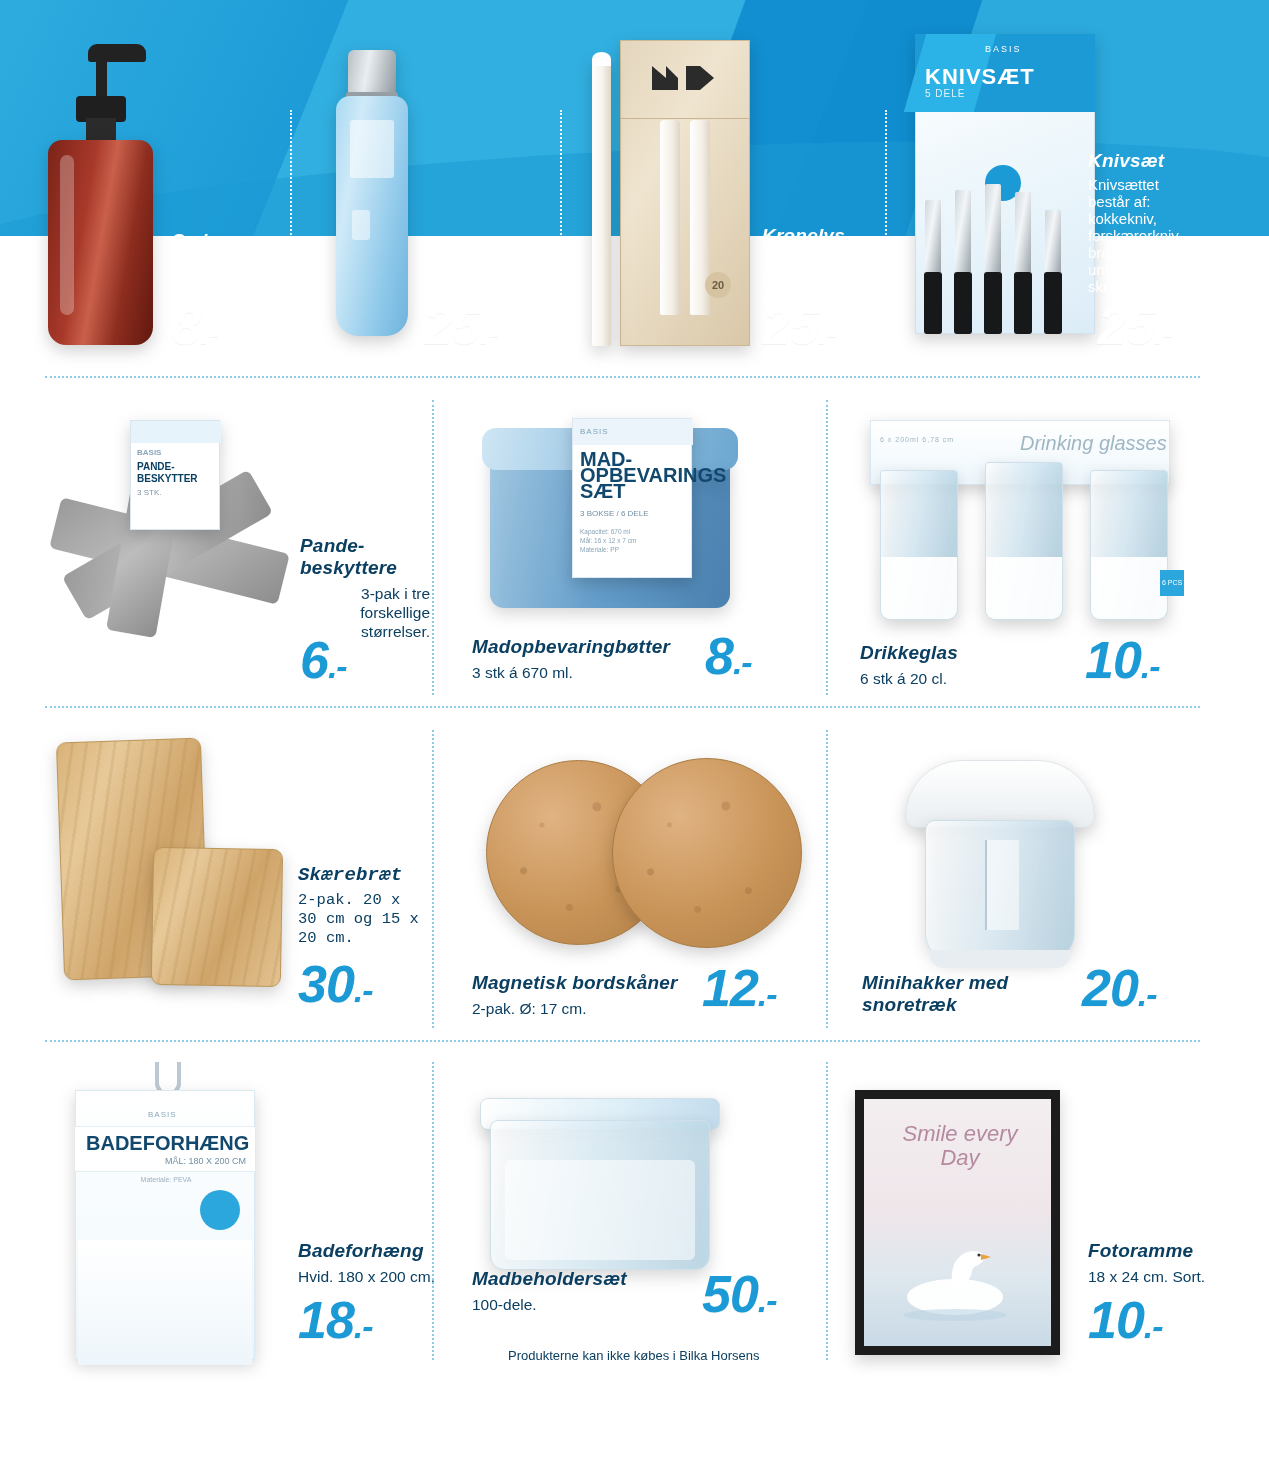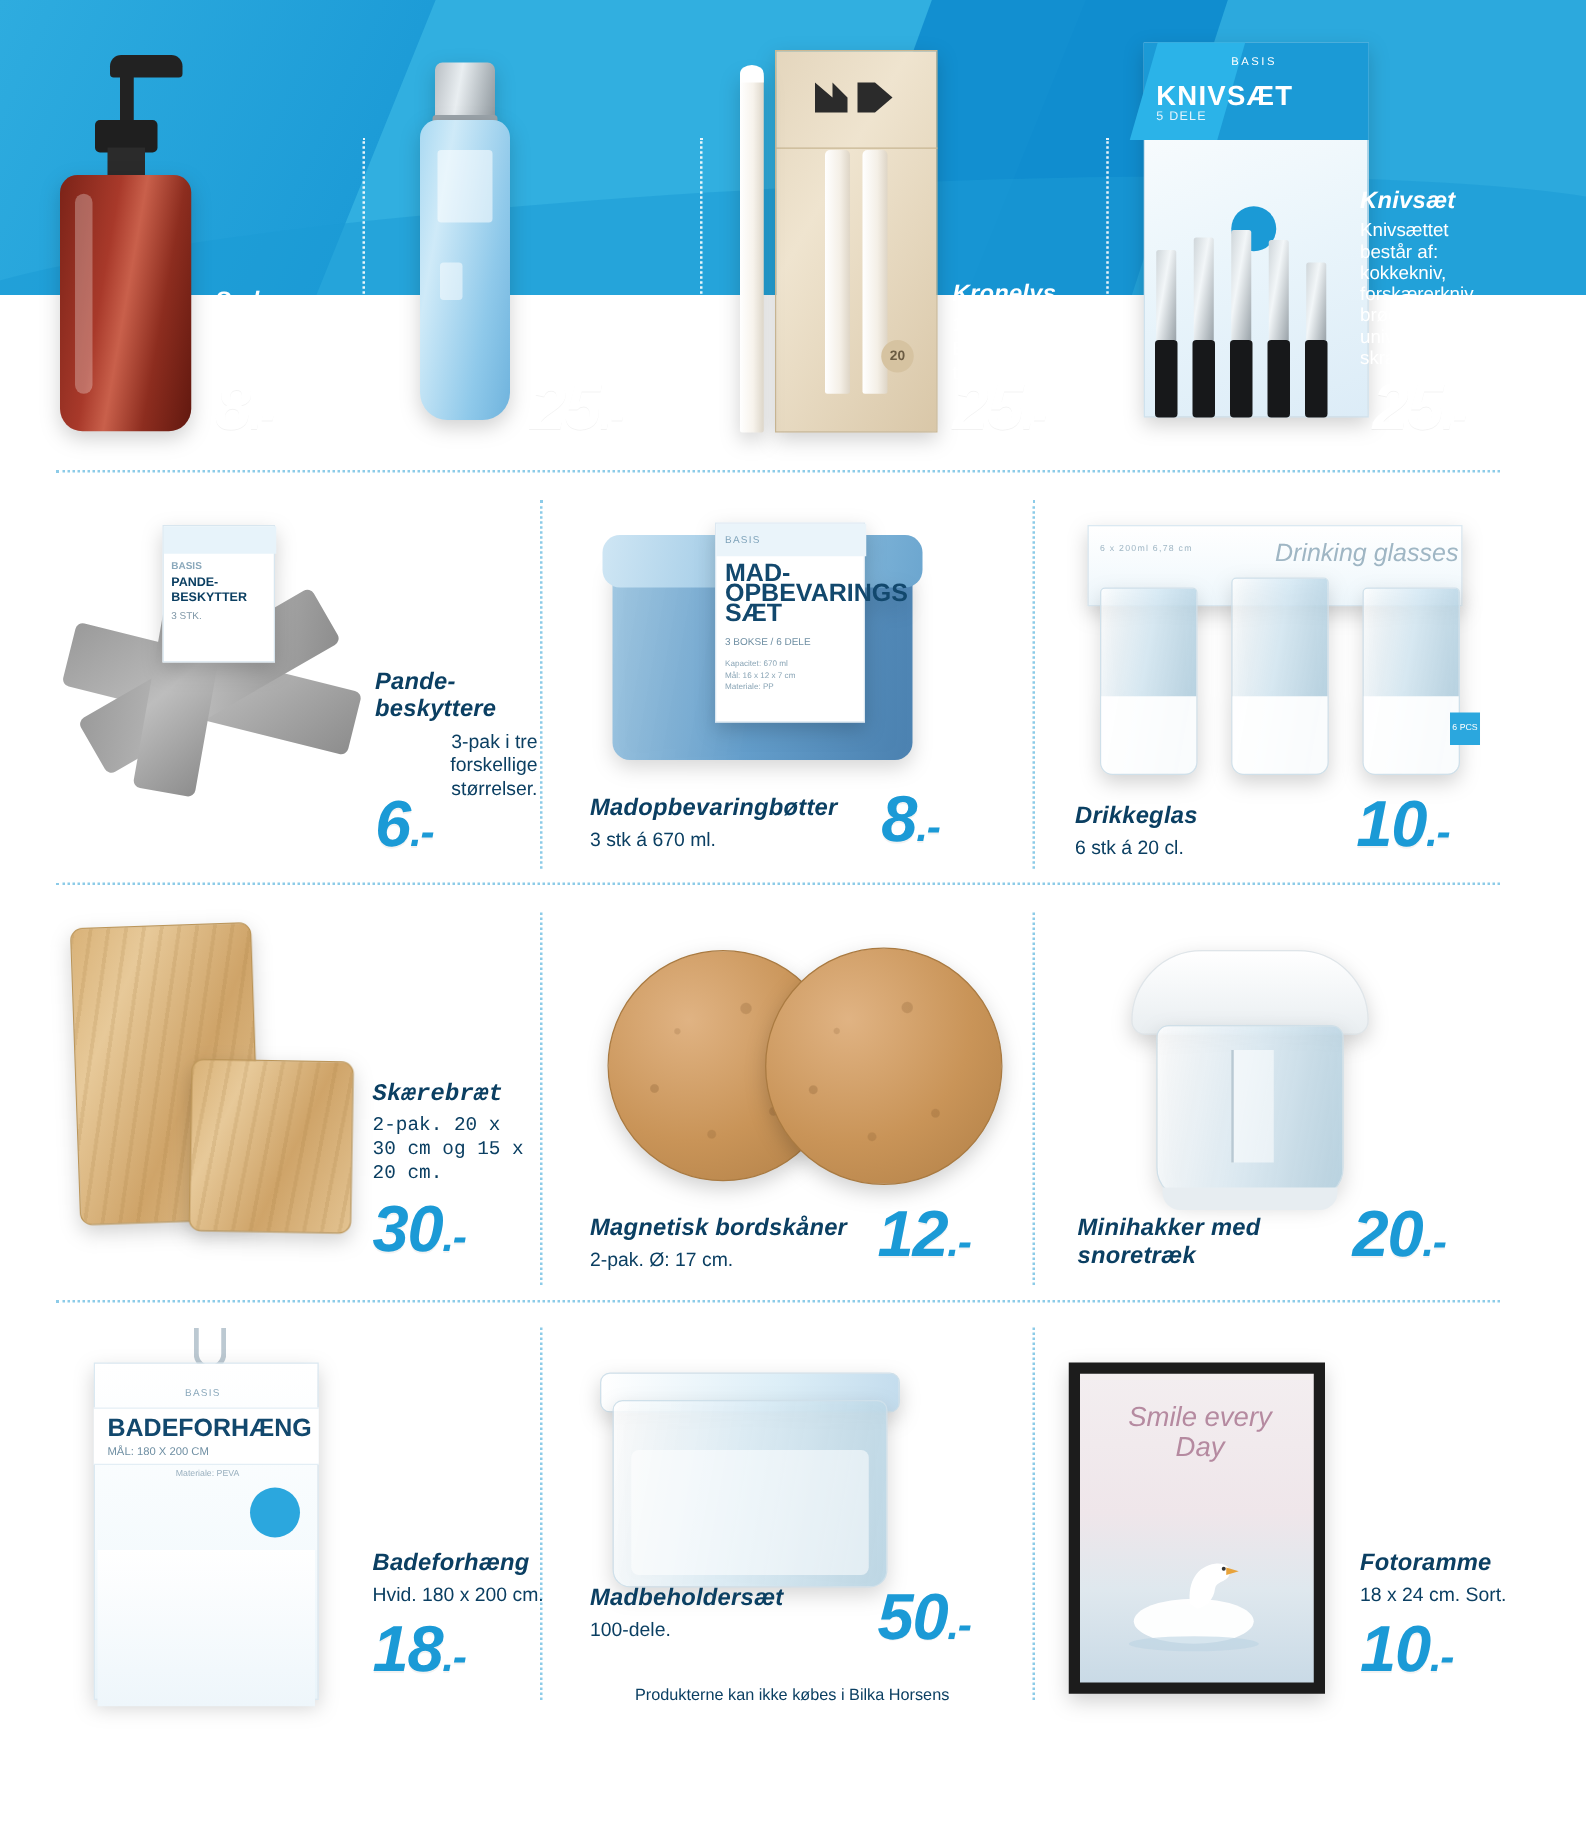--- a/index.html
+++ b/index.html
@@ -469,21 +469,21 @@
   <div>
     <div class="dot-v" style="left:432px; top:1062px; height:298px;"></div>
     <div class="dot-v" style="left:826px; top:1062px; height:298px;"></div>
 
     <div class="prod" style="left:0;top:0;width:420px;height:320px;">
       <div class="sc-hook"></div>
       <div class="sc-pack shadow"></div>
       <div class="sc-band"></div>
       <div style="position:absolute; left:148px; top:1110px; font-size:8px; letter-spacing:1px; color:#8aa8bb;">BASIS</div>
       <div style="position:absolute; left:86px; top:1132px; width:160px; font-size:20px; font-weight:bold; color:#12486d; text-align:center;">BADEFORHÆNG</div>
-      <div style="position:absolute; left:86px; top:1156px; width:160px; font-size:9px; color:#6f8fa3; text-align:left;">MÅL: 180 X 200 CM</div>
+      <div style="position:absolute; left:86px; top:1156px; width:160px; font-size:9px; color:#6f8fa3; text-align:right;">MÅL: 180 X 200 CM</div>
       <div style="position:absolute; left:86px; top:1176px; width:160px; font-size:7px; color:#9ab0bf; text-align:center;">Materiale: PEVA</div>
       <div class="sc-dot"></div>
       <div class="sc-skirt"></div>
     </div>
     <div class="cell" style="left:298px; top:1240px; width:140px;">
       <div class="ttl">Badeforhæng</div>
       <div class="desc" style="margin-top:5px;">Hvid. 180 x 200 cm.</div>
     </div>
     <div class="cell price blue" style="left:298px; top:1294px;">
       <span>18</span><span class="dash">.-</span>

